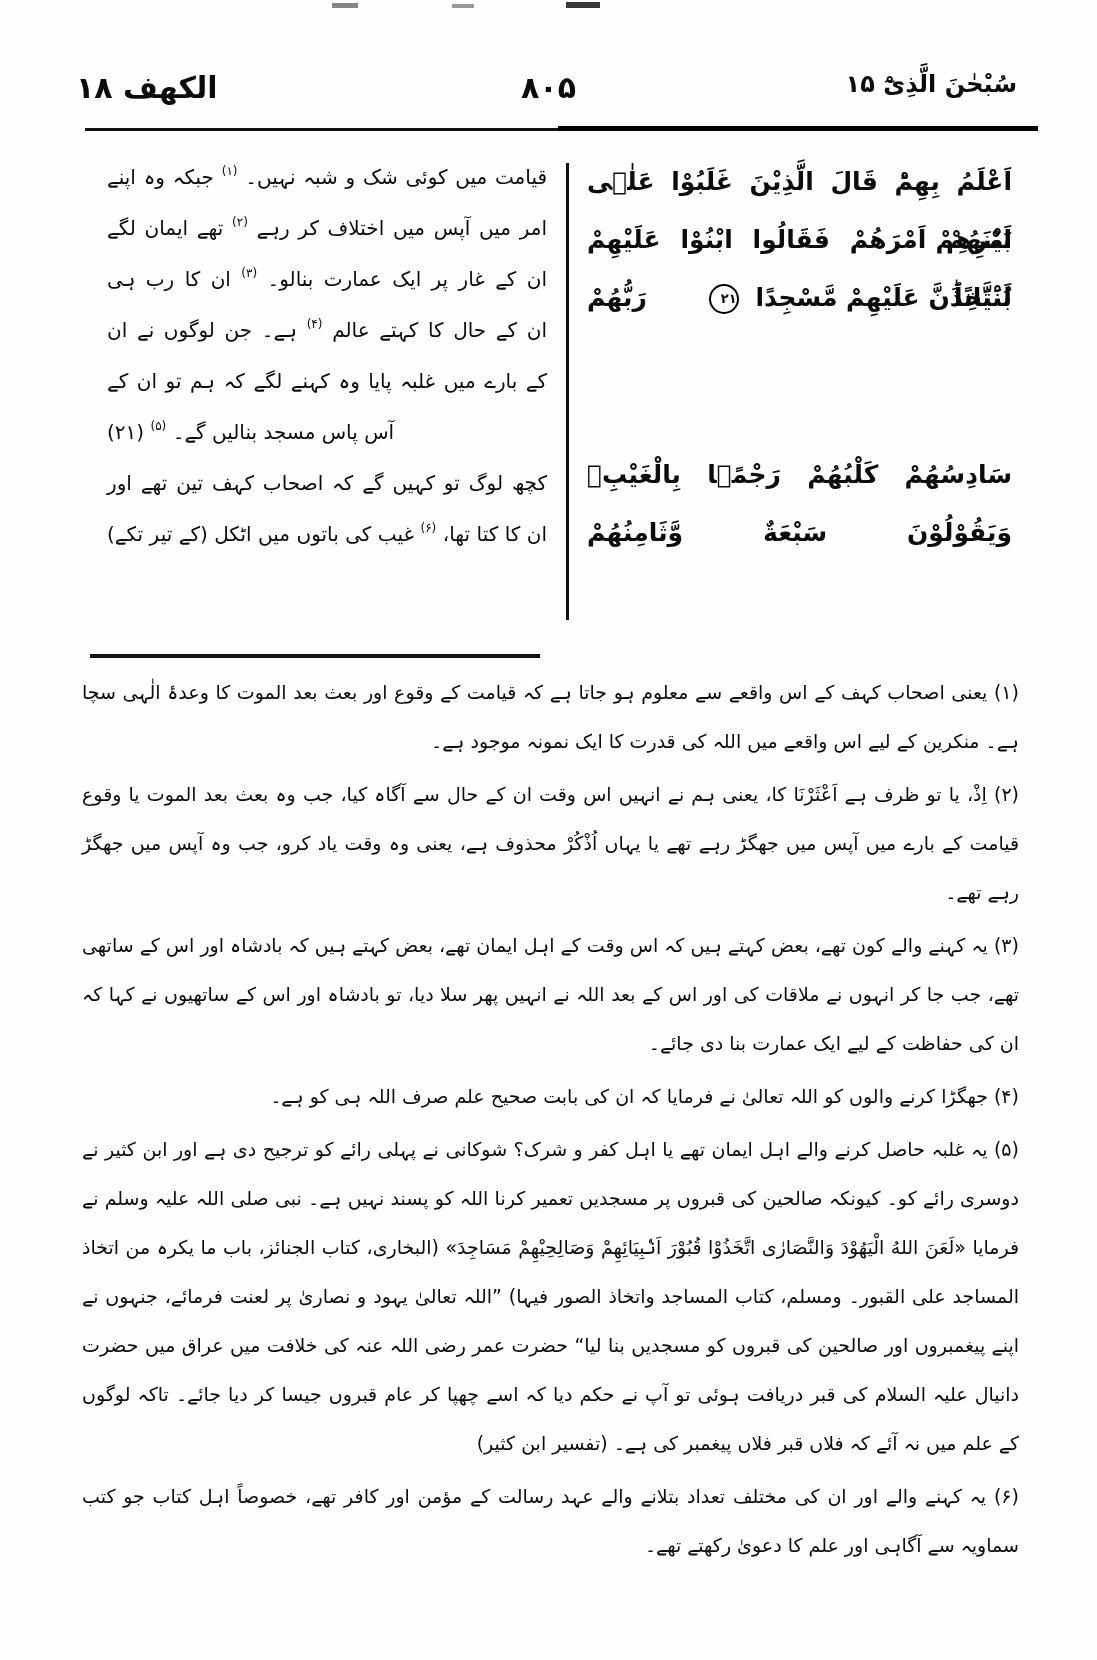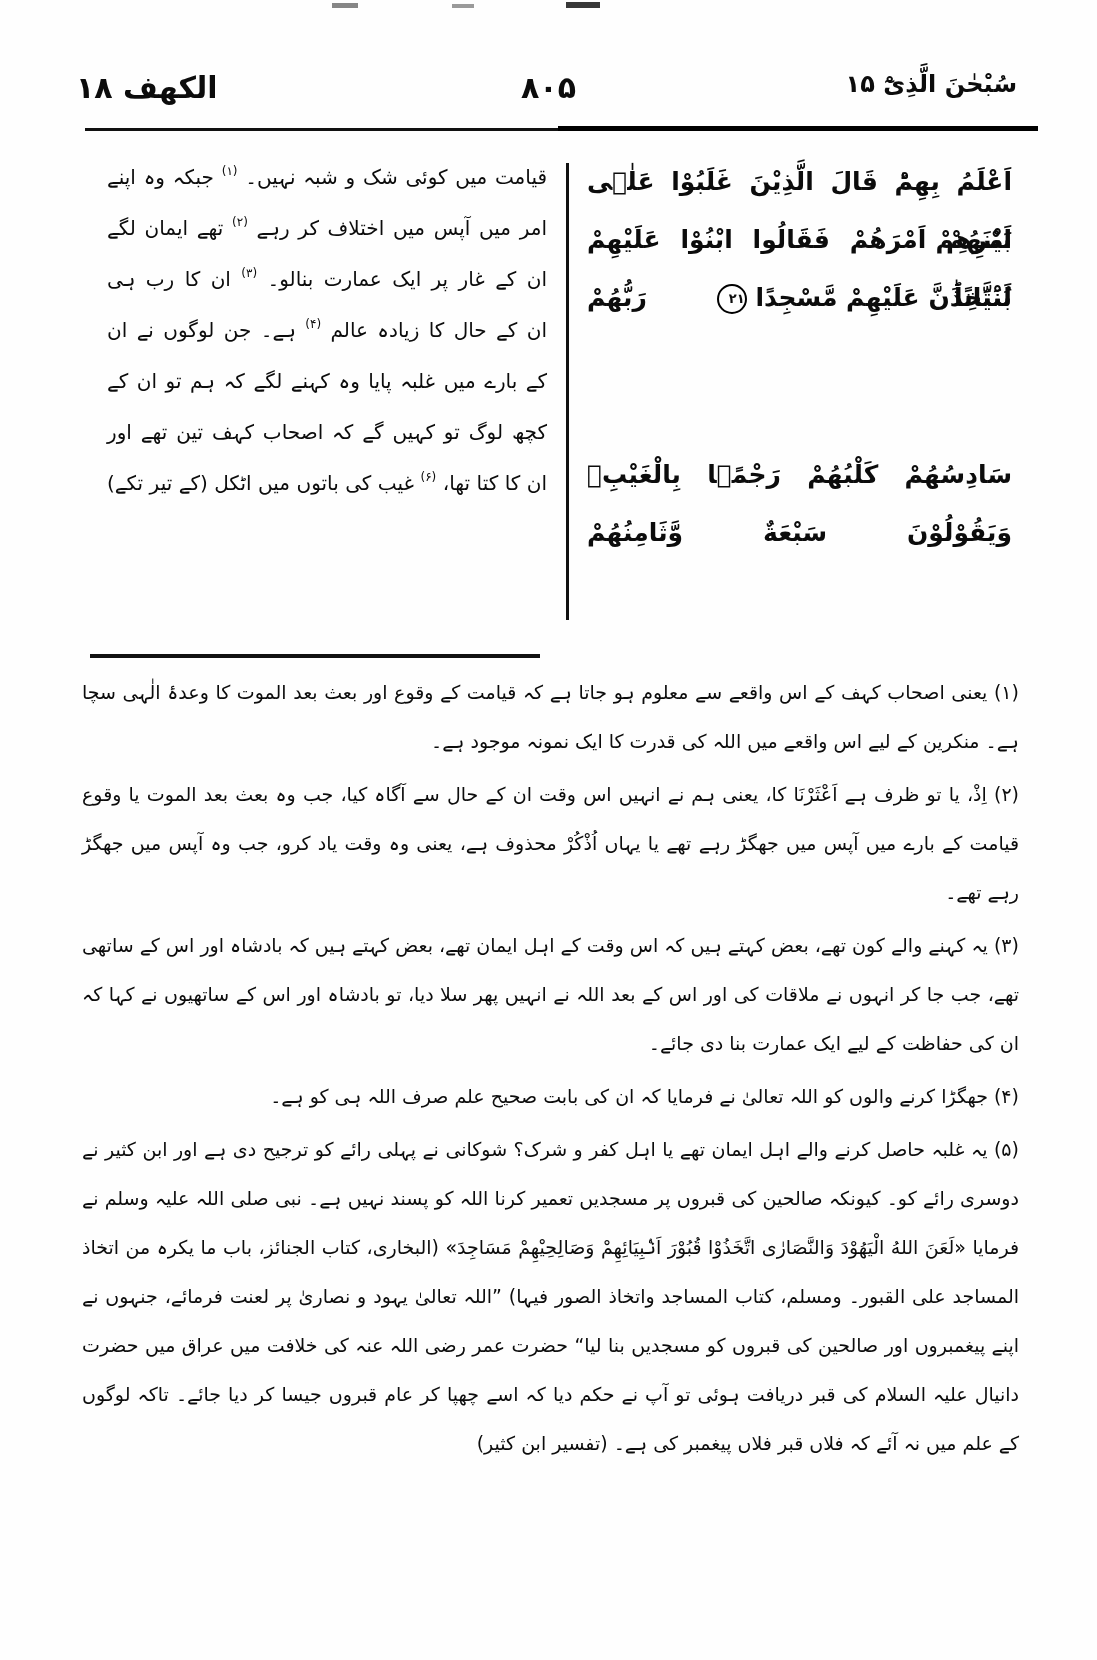--- a/index.html
+++ b/index.html
@@ -26,21 +26,21 @@
   .quran-col{position:absolute;right:85px;top:153px;width:425px;direction:rtl;}
   .quran-line{
     font-weight:bold;font-size:25px;line-height:58px;height:58px;
     text-align:justify;text-align-last:justify;direction:rtl;
   }
   .quran-line.lastline{text-align:right;text-align-last:right;}
   .quran-b2{position:absolute;right:85px;top:446px;width:425px;direction:rtl;}
   .verse-badge{
     display:inline-block;width:26px;height:26px;border:2px solid #000;border-radius:50%;
     font-size:13px;line-height:25px;text-align:center;vertical-align:middle;
-    font-weight:bold;
+    font-weight:bold;margin-right:8px;
   }
 
   
   .col-divider{position:absolute;left:566px;top:163px;width:3px;height:457px;background:#111;}
 
   
   .trans-col{position:absolute;left:75px;top:152px;width:472px;direction:rtl;}
   .trans-line{
     font-size:20px;height:51px;line-height:51px;
     text-align:justify;text-align-last:justify;direction:rtl;margin-left:32px;
@@ -77,28 +77,30 @@
   <div class="quran-b2">
     <div class="quran-line"><span>سَادِسُهُمْ كَلْبُهُمْ رَجْمًۢا بِالْغَیْبِۚ وَیَقُوْلُوْنَ سَبْعَةٌ وَّثَامِنُهُمْ</span></div>
   </div>
 
   <div class="col-divider"></div>
 
   <div class="trans-col">
     <div class="trans-line"><span>قیامت میں کوئی شک و شبہ نہیں۔</span> <span class="fn-sup">(۱)</span> <span>جبکہ وہ اپنے</span></div>
     <div class="trans-line"><span>امر میں آپس میں اختلاف کر رہے</span> <span class="fn-sup">(۲)</span> <span>تھے ایمان لگے</span></div>
     <div class="trans-line"><span>ان کے غار پر ایک عمارت بنالو۔</span> <span class="fn-sup">(۳)</span> <span>ان کا رب ہی</span></div>
-    <div class="trans-line"><span>ان کے حال کا زیادہ عالم</span> <span class="fn-sup">(۴)</span> <span>ہے۔ جن لوگوں نے ان</span></div>
+    <div class="trans-line"><span>ان کے حال کا کہتے عالم</span> <span class="fn-sup">(۴)</span> <span>ہے۔ جن لوگوں نے ان</span></div>
     <div class="trans-line"><span>کے بارے میں غلبہ پایا وہ کہنے لگے کہ ہم تو ان کے</span></div>
+    <div class="trans-line flushleft"><span>آس پاس مسجد بنالیں گے۔</span> <span class="fn-sup">(۵)</span> <span>(۲۱)</span></div>
     <div class="trans-line"><span>کچھ لوگ تو کہیں گے کہ اصحاب کہف تین تھے اور</span></div>
     <div class="trans-line"><span>ان کا کتا تھا،</span> <span class="fn-sup">(۶)</span> <span>غیب کی باتوں میں اٹکل (کے تیر تکے)</span></div>
   </div>
 
   <div class="fn-separator"></div>
   <div class="footnotes">
     <p class="footnote"><span class="fn-num">(۱)</span> <span>یعنی اصحاب کہف کے اس واقعے سے معلوم ہو جاتا ہے کہ قیامت کے وقوع اور بعث بعد الموت کا وعدۂ الٰہی سچا ہے۔ منکرین کے لیے اس واقعے میں اللہ کی قدرت کا ایک نمونہ موجود ہے۔</span></p>
     <p class="footnote"><span class="fn-num">(۲)</span> <span>اِذْ، یا تو ظرف ہے اَعْثَرْنَا کا، یعنی ہم نے انہیں اس وقت ان کے حال سے آگاہ کیا، جب وہ بعث بعد الموت یا وقوع قیامت کے بارے میں آپس میں جھگڑ رہے تھے یا یہاں اُذْكُرْ محذوف ہے، یعنی وہ وقت یاد کرو، جب وہ آپس میں جھگڑ رہے تھے۔</span></p>
     <p class="footnote"><span class="fn-num">(۳)</span> <span>یہ کہنے والے کون تھے، بعض کہتے ہیں کہ اس وقت کے اہل ایمان تھے، بعض کہتے ہیں کہ بادشاہ اور اس کے ساتھی تھے، جب جا کر انہوں نے ملاقات کی اور اس کے بعد اللہ نے انہیں پھر سلا دیا، تو بادشاہ اور اس کے ساتھیوں نے کہا کہ ان کی حفاظت کے لیے ایک عمارت بنا دی جائے۔</span></p>
     <p class="footnote"><span class="fn-num">(۴)</span> <span>جھگڑا کرنے والوں کو اللہ تعالیٰ نے فرمایا کہ ان کی بابت صحیح علم صرف اللہ ہی کو ہے۔</span></p>
     <p class="footnote"><span class="fn-num">(۵)</span> <span>یہ غلبہ حاصل کرنے والے اہل ایمان تھے یا اہل کفر و شرک؟ شوکانی نے پہلی رائے کو ترجیح دی ہے اور ابن کثیر نے دوسری رائے کو۔ کیونکہ صالحین کی قبروں پر مسجدیں تعمیر کرنا اللہ کو پسند نہیں ہے۔ نبی صلی اللہ علیہ وسلم نے فرمایا «لَعَنَ اللهُ الْیَهُوْدَ وَالنَّصَارٰی اتَّخَذُوْا قُبُوْرَ اَنْۢبِیَائِهِمْ وَصَالِحِیْهِمْ مَسَاجِدَ» (البخاری، کتاب الجنائز، باب ما یکرہ من اتخاذ المساجد علی القبور۔ ومسلم، کتاب المساجد واتخاذ الصور فیہا) ”اللہ تعالیٰ یہود و نصاریٰ پر لعنت فرمائے، جنہوں نے اپنے پیغمبروں اور صالحین کی قبروں کو مسجدیں بنا لیا“ حضرت عمر رضی اللہ عنہ کی خلافت میں عراق میں حضرت دانیال علیہ السلام کی قبر دریافت ہوئی تو آپ نے حکم دیا کہ اسے چھپا کر عام قبروں جیسا کر دیا جائے۔ تاکہ لوگوں کے علم میں نہ آئے کہ فلاں قبر فلاں پیغمبر کی ہے۔ (تفسیر ابن کثیر)</span></p>
+    <p class="footnote"><span class="fn-num">(۶)</span> <span>یہ کہنے والے اور ان کی مختلف تعداد بتلانے والے عہد رسالت کے مؤمن اور کافر تھے، خصوصاً اہل کتاب جو کتب سماویہ سے آگاہی اور علم کا دعویٰ رکھتے تھے۔</span></p>
   </div>
 
 </div>
 
 </body></html>

